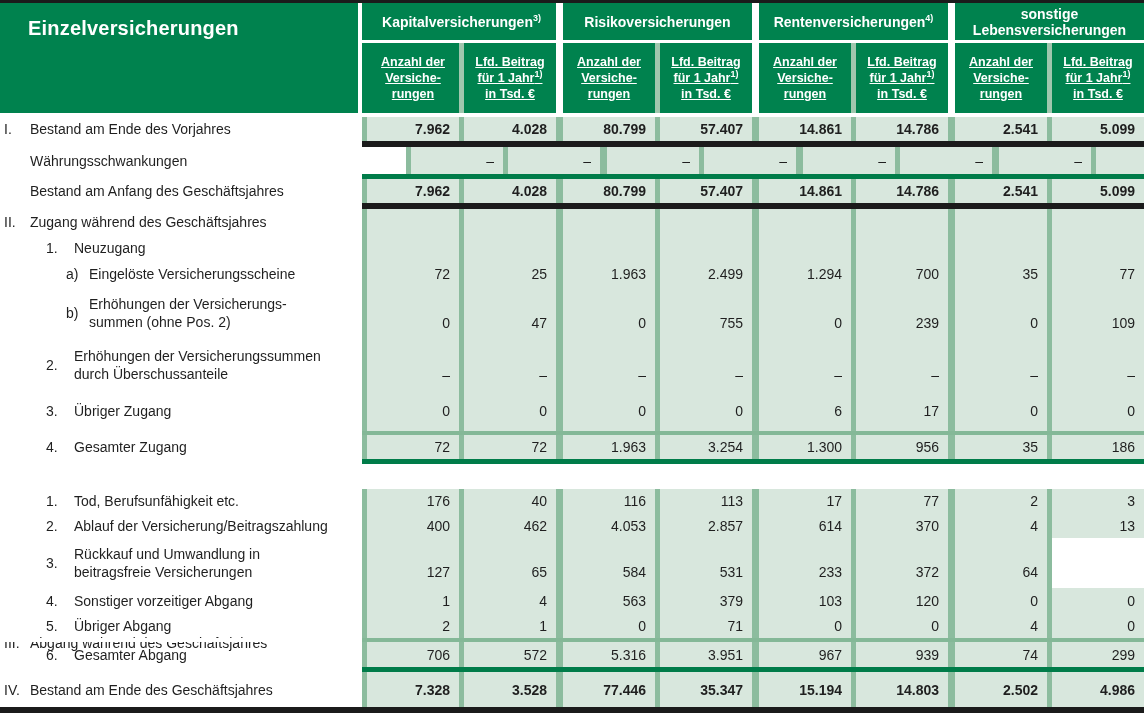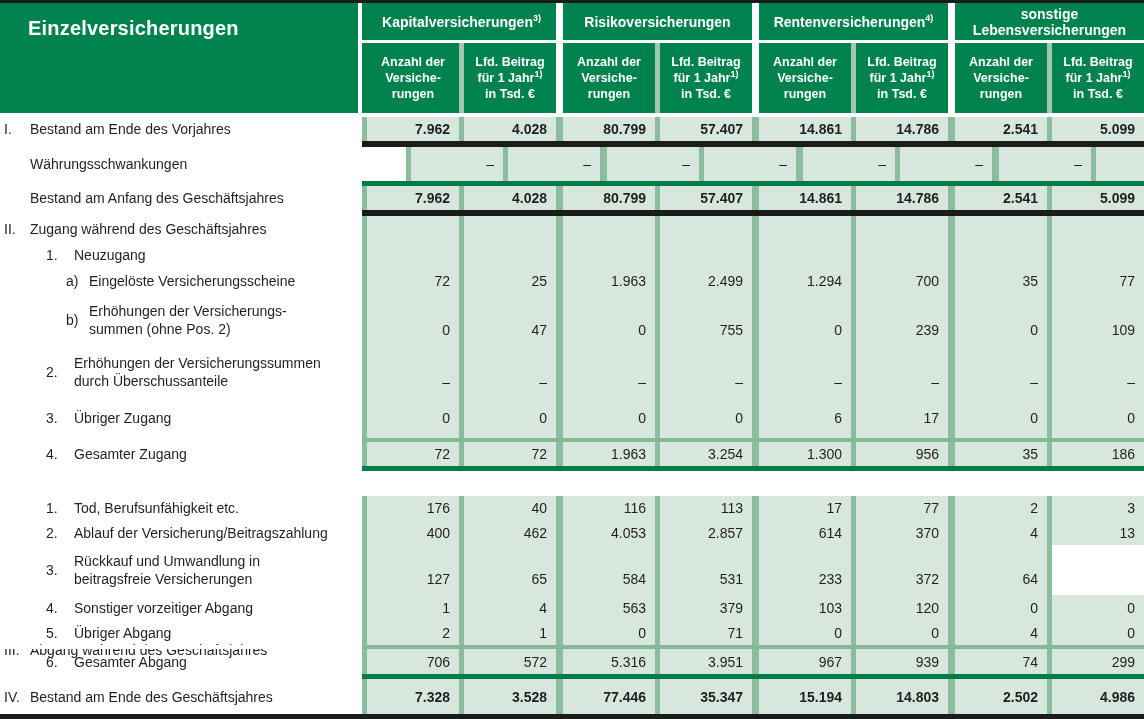--- a/index.html
+++ b/index.html
@@ -28,21 +28,21 @@
   }
   .ggap{flex:0 0 7px;background:#fff;}
   .hgap{height:3px;background:#fff;}
   .shead-row{display:flex;flex:1;}
   .sub{
     flex:0 0 92px;background:var(--green,#00824e);color:#fff;
     display:flex;flex-direction:column;align-items:center;justify-content:center;
     font-size:12.5px;font-weight:700;line-height:16px;text-align:center;
   }
   .ssep{flex:0 0 5px;background:var(--sepLight,#a0c7ae);}
-  .shl{white-space:pre;}
+  .shl{white-space:pre;text-decoration:underline;}
   sup{font-size:9px;line-height:0;}
   
   .gaprow{width:100%;background:#fff;}
   .trow{display:flex;}
   .rlabel{flex:0 0 358px;display:flex;align-items:center;font-size:14px;line-height:18px;}
   .rlabel.roman,.rlabel.plain{padding-left:4px;}
   .rlabel.roman .mark,.rlabel.plain .mark{flex:0 0 26px;}
   .rlabel.num{padding-left:46px;}
   .rlabel.num .mark{flex:0 0 28px;}
   .rlabel.alpha{padding-left:66px;}
@@ -195,21 +195,21 @@
           <div class="vsep" style="flex: 0 0 5px;"></div>
           <div class="cell">
             <span>5.099</span>
           </div>
         </div>
       </div>
       <div class="rrow" style="height: 6px;">
         <div class="lspace"></div>
         <div class="rule black"></div>
       </div>
-      <div class="trow" style="height: 34px; gap: 22px;">
+      <div class="trow" style="height: 27px; gap: 22px;">
         <div class="rlabel plain">
           <div class="mark"></div>
           <div class="ltext">Währungsschwankungen</div>
         </div>
         <div class="wgap"></div>
         <div class="rdata">
           <div class="lead"></div>
           <div class="cell">
             <span>–</span>
           </div>

